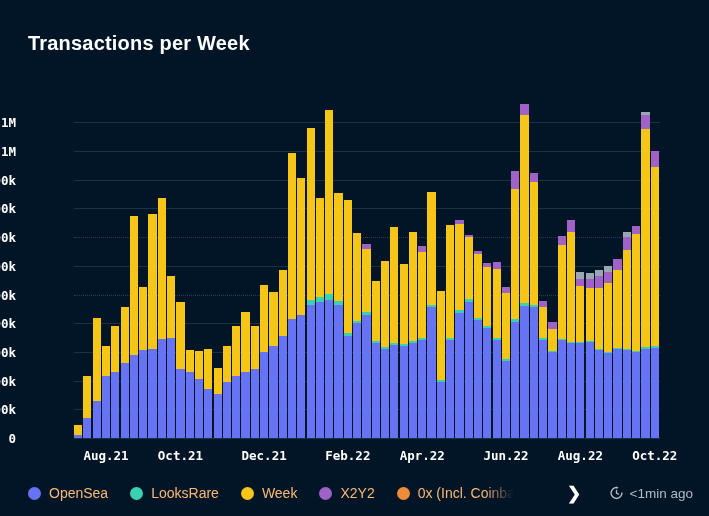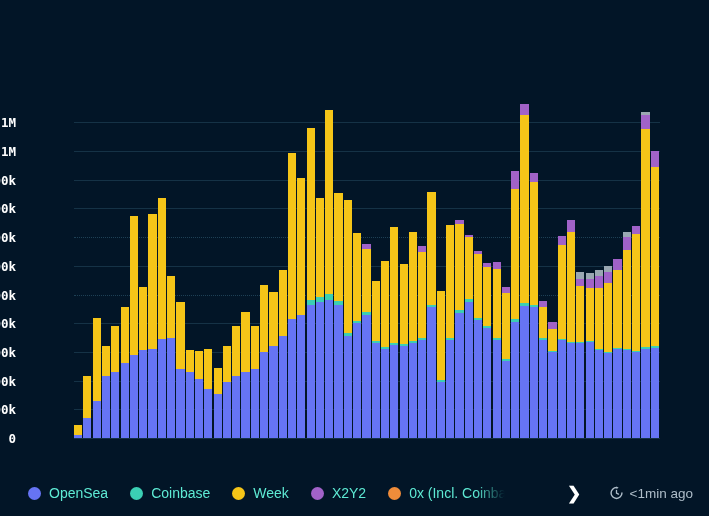--- a/index.html
+++ b/index.html
@@ -120,21 +120,21 @@
   }
   .legend-dot {
     width: 13px;
     height: 13px;
     border-radius: 50%;
     margin-right: 8px;
     flex: 0 0 auto;
   }
   .legend-label {
     font-size: 14px;
-    color: #5eead4;
+    color: #fdba74;
   }
   #legend-item-0x {
     max-width: 118px;
     overflow: hidden;
     -webkit-mask-image: linear-gradient(to right, #000 74%, transparent 99%);
     mask-image: linear-gradient(to right, #000 74%, transparent 99%);
   }
   #legend-chevron {
     position: absolute;
     left: 567px;
@@ -155,20 +155,21 @@
     color: #aebdc9;
     font-size: 13.5px;
   }
   #updated svg { margin-right: 6px; }
 </style>
 </head>
 <body>
 
 <div id="app">
 
+  <div id="chart-title">Transactions per Week</div>
 
   <div id="ytick-labels">
       <div class="ytick" style="top: 438px;">0</div>
       <div class="ytick" style="top: 409.304px;">100k</div>
       <div class="ytick" style="top: 380.609px;">200k</div>
       <div class="ytick" style="top: 351.913px;">300k</div>
       <div class="ytick" style="top: 323.217px;">400k</div>
       <div class="ytick" style="top: 294.522px;">500k</div>
       <div class="ytick" style="top: 265.826px;">600k</div>
       <div class="ytick" style="top: 237.13px;">700k</div>
@@ -510,30 +511,40 @@
         </div>
         <div class="bar" style="left: 576.698px; width: 8.20159px;">
           <span class="seg" style="height: 90.3913px; background: rgb(102, 116, 244);"></span>
           <span class="seg" style="height: 1.72174px; background: rgb(59, 207, 180);"></span>
           <span class="seg" style="height: 179.348px; background: rgb(245, 197, 24);"></span>
           <span class="seg" style="height: 15.7826px; background: rgb(161, 98, 200);"></span>
         </div>
       </div>
   </div>
 
+  <div id="xtick-labels">
+      <div class="xtick" style="left: 106.006px;">Aug.21</div>
+      <div class="xtick" style="left: 180.418px;">Oct.21</div>
+      <div class="xtick" style="left: 264.133px;">Dec.21</div>
+      <div class="xtick" style="left: 347.847px;">Feb.22</div>
+      <div class="xtick" style="left: 422.26px;">Apr.22</div>
+      <div class="xtick" style="left: 505.974px;">Jun.22</div>
+      <div class="xtick" style="left: 580.387px;">Aug.22</div>
+      <div class="xtick" style="left: 654.799px;">Oct.22</div>
+    </div>
 
   <div id="legend">
     <div id="legend-items" style="display:flex;align-items:center;">
         <div class="legend-item">
           <span class="legend-dot" style="background: rgb(102, 116, 244);"></span>
           <span class="legend-label">OpenSea</span>
         </div>
         <div class="legend-item">
           <span class="legend-dot" style="background: rgb(59, 207, 180);"></span>
-          <span class="legend-label">Coinbase</span>
+          <span class="legend-label">LooksRare</span>
         </div>
         <div class="legend-item">
           <span class="legend-dot" style="background: rgb(245, 197, 24);"></span>
           <span class="legend-label">Week</span>
         </div>
         <div class="legend-item">
           <span class="legend-dot" style="background: rgb(161, 98, 200);"></span>
           <span class="legend-label">X2Y2</span>
         </div>
         <div class="legend-item" id="legend-item-0x">

